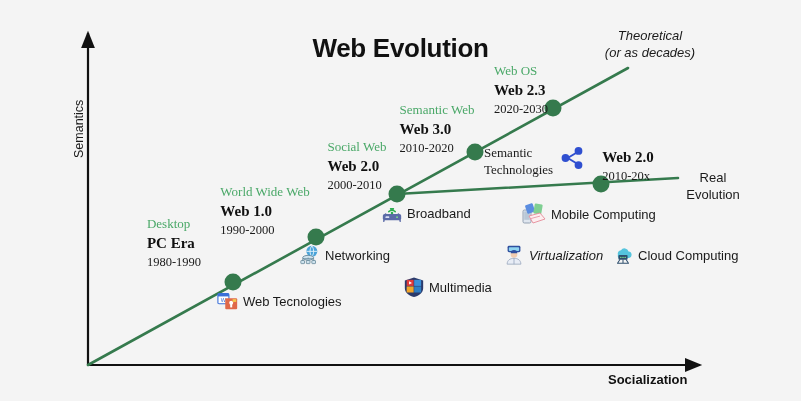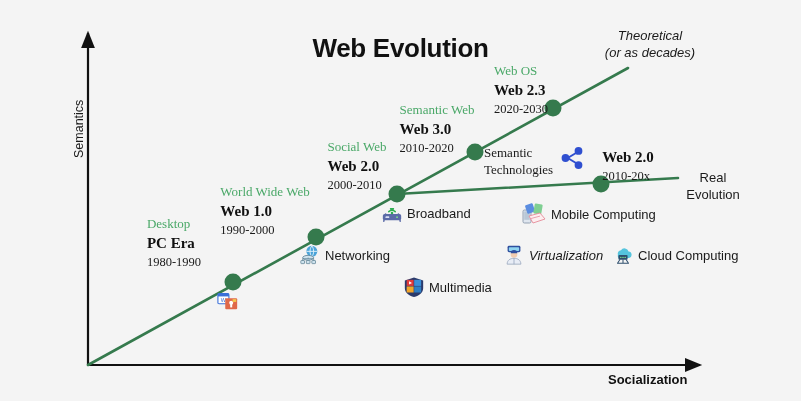--- a/index.html
+++ b/index.html
@@ -184,20 +184,21 @@
   <div class="tech" style="left:217px; top:290px;">
     <svg class="ico" viewBox="0 0 24 24">
       <rect x="1" y="4" width="12" height="11" rx="1.2" fill="#ffffff" stroke="#3a6fd8" stroke-width="1.2"></rect>
       <rect x="1" y="4" width="12" height="3" fill="#3a6fd8"></rect>
       <text x="4" y="13" font-size="6" fill="#3a6fd8" font-family="Liberation Sans, sans-serif">W</text>
       <rect x="9" y="9" width="13" height="12" rx="1.2" fill="#e0694a"></rect>
       <circle cx="15.5" cy="14" r="2.2" fill="#ffffff"></circle>
       <rect x="14.4" y="15" width="2.2" height="4" fill="#ffffff"></rect>
       <rect x="17" y="10" width="4" height="3" fill="#f6c84c"></rect>
     </svg>
+    <span class="tech-label">Web Tecnologies</span>
   </div>
 
   <div class="tech" style="left:299px; top:244px;">
     <svg class="ico" viewBox="0 0 24 24">
       <circle cx="14" cy="8" r="6" fill="#4aa3d8"></circle>
       <path d="M8 8h12M14 2c2.6 3.6 2.6 8.4 0 12M14 2c-2.6 3.6-2.6 8.4 0 12" fill="none" stroke="#e8f4fb" stroke-width="1"></path>
       <ellipse cx="10" cy="15" rx="6" ry="2.6" fill="#cfe3ee" stroke="#5b7f93" stroke-width="0.9"></ellipse>
       <rect x="2" y="18" width="4" height="3.4" rx="0.6" fill="#cfe3ee" stroke="#5b7f93" stroke-width="0.8"></rect>
       <rect x="8" y="18" width="4" height="3.4" rx="0.6" fill="#cfe3ee" stroke="#5b7f93" stroke-width="0.8"></rect>
       <rect x="14" y="18" width="4" height="3.4" rx="0.6" fill="#cfe3ee" stroke="#5b7f93" stroke-width="0.8"></rect>

